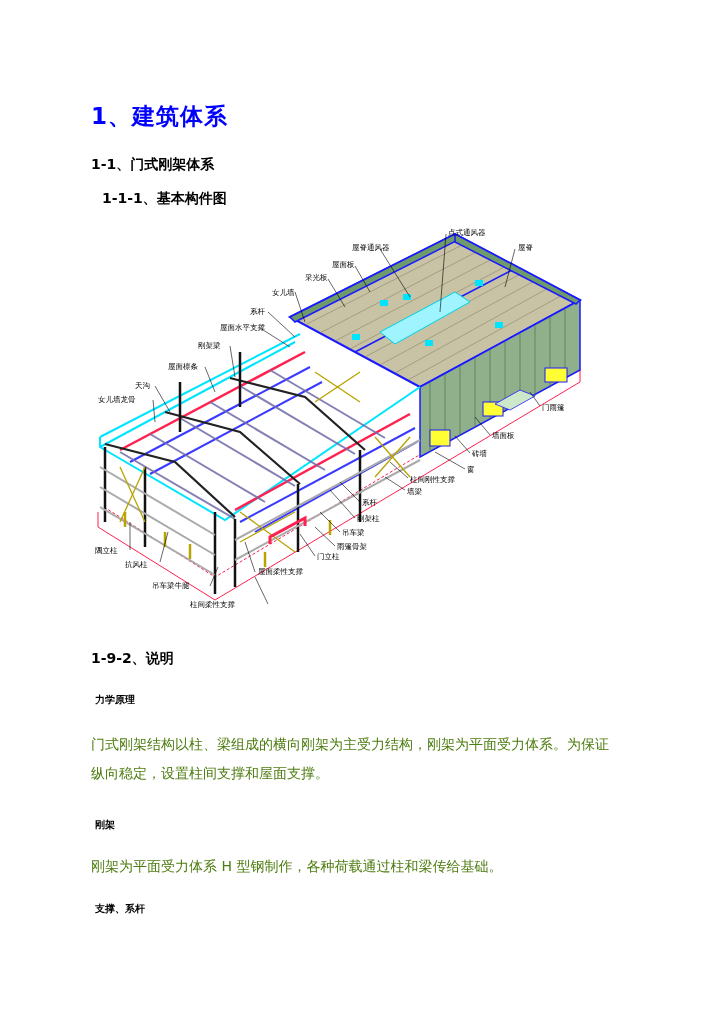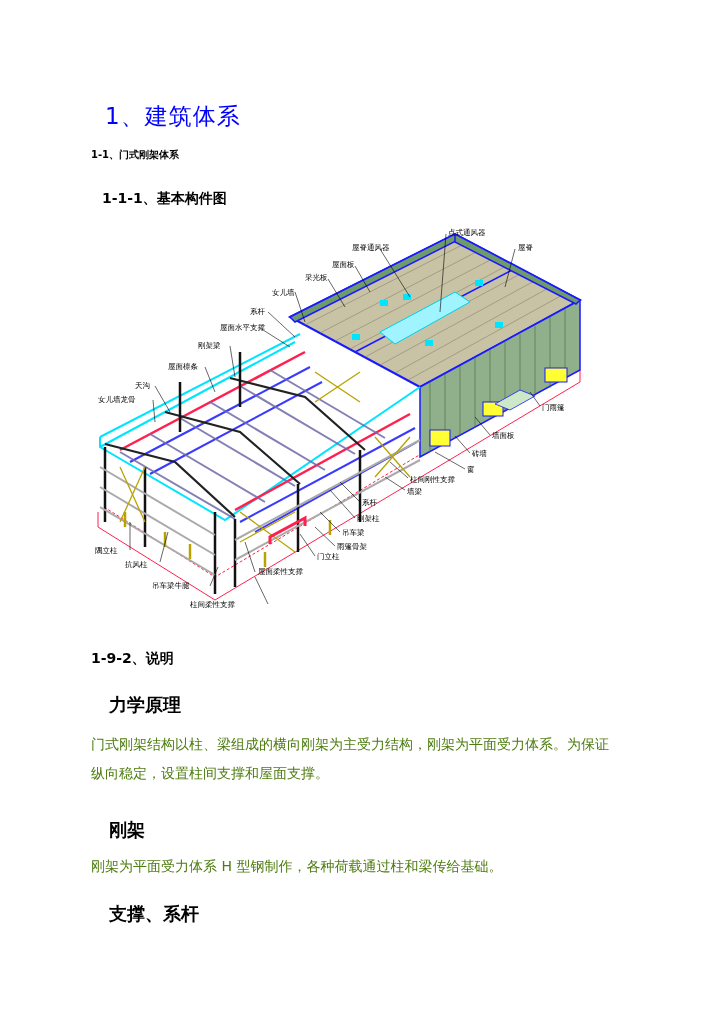--- a/index.html
+++ b/index.html
@@ -1,25 +1,25 @@
 <!DOCTYPE html>
 <html><head>
 <meta charset="utf-8">
 <style>
   html, body { margin: 0; padding: 0; background: #ffffff; }
   body {
     width: 724px; height: 1024px; position: relative; overflow: hidden;
     font-family: "DejaVu Sans", "Liberation Sans", sans-serif; color: #000;
   }
-  .h1 { position: absolute; left: 105px; top: 101px; font-size: 23px; font-weight: normal; color: #0000ff; letter-spacing: 1px; }
-  .h2 { position: absolute; left: 91px; top: 148px; font-size: 10px; font-weight: bold; }
+  .h1 { position: absolute; left: 91px; top: 101px; font-size: 23px; font-weight: bold; color: #0000ff; letter-spacing: 1px; }
+  .h2 { position: absolute; left: 91px; top: 156px; font-size: 14px; font-weight: bold; }
   .h3 { position: absolute; left: 102px; top: 190px; font-size: 14px; font-weight: bold; }
   .figure { position: absolute; left: 90px; top: 222px; width: 500px; height: 398px; text-decoration: underline; }
   .h4 { position: absolute; left: 91px; top: 650px; font-size: 14px; font-weight: bold; }
-  .sub { position: absolute; left: 109px; font-size: 18px; font-weight: bold; }
+  .sub { position: absolute; left: 95px; font-size: 10px; font-weight: bold; }
   .para { position: absolute; left: 91px; font-size: 14px; font-weight: normal; color: #4d7c0f; white-space: nowrap; }
   .lbl { font-size: 7.5px; fill: #000; font-family: "DejaVu Sans", sans-serif; }
 </style>
 </head>
 <body>
 
 <div class="h1">1、建筑体系</div>
 <div class="h2">1-1、门式刚架体系</div>
 <div class="h3">1-1-1、基本构件图</div>
 

